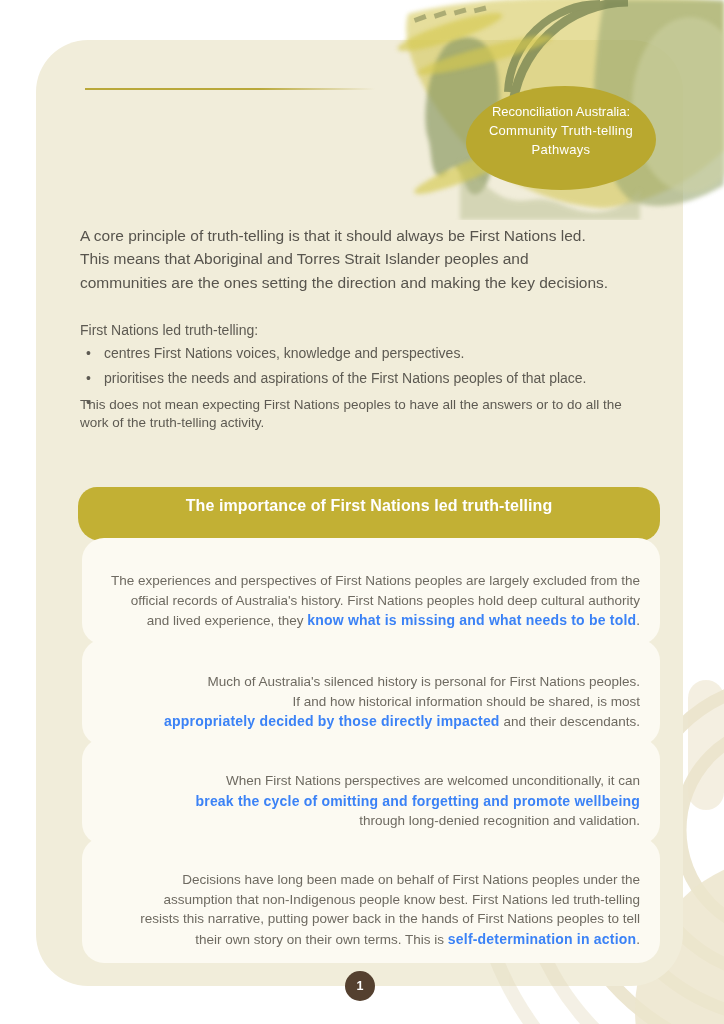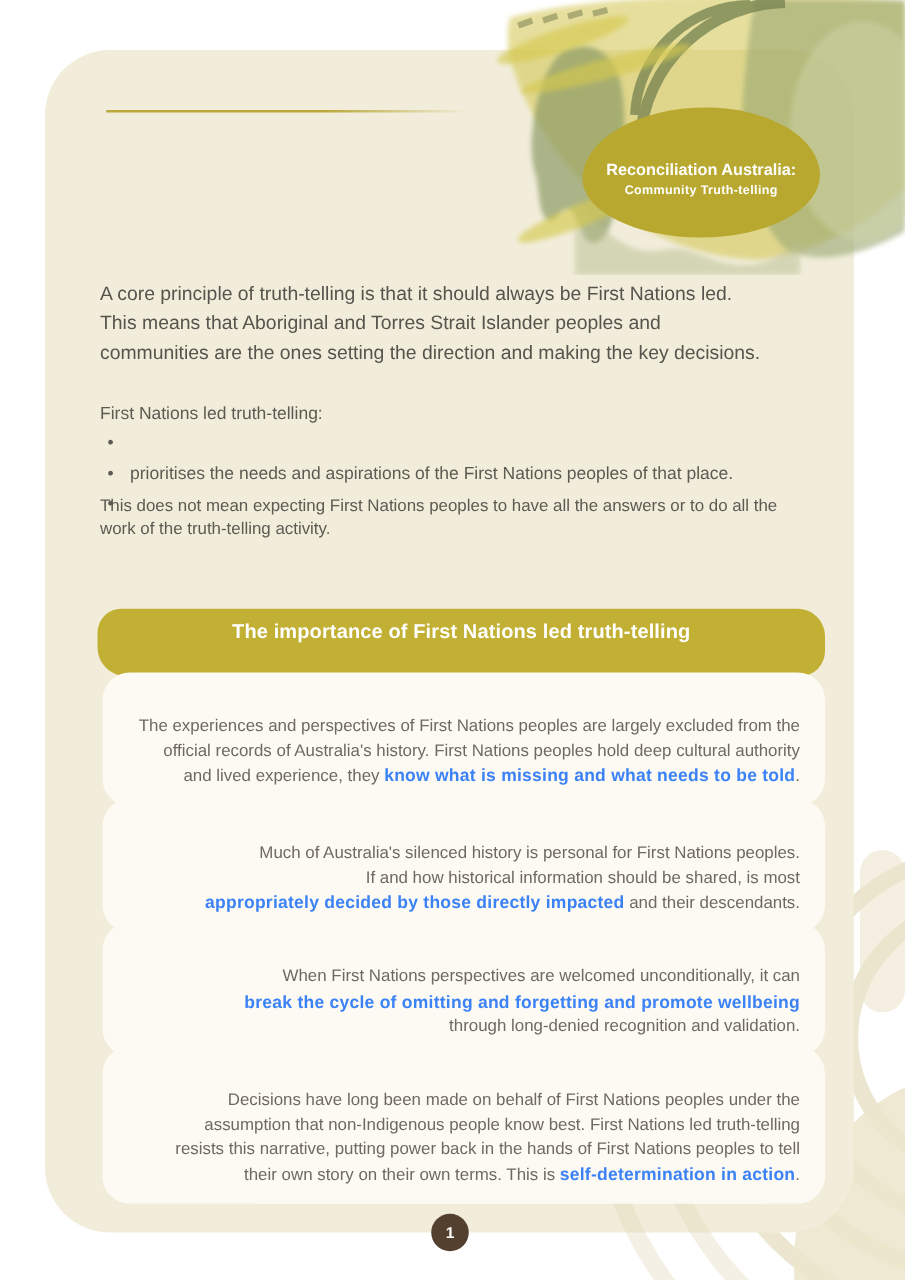--- a/index.html
+++ b/index.html
@@ -51,22 +51,22 @@
   .badge {
     left:466px; top:86px;
     width:190px; height:104px;
     background:#b9a82f;
     border-radius:52% 48% 50% 50% / 55% 52% 48% 45%;
     z-index:7;
     color:#ffffff;
     text-align:center;
     padding-top:17px;
   }
-  .badge .org { font-size:13px; font-weight:700; line-height:1.45;margin-top:24px; }
-  .badge .program { font-size:10px; font-weight:700; line-height:1.45; letter-spacing:0.3px; }
+  .badge .org { font-size:13px; font-weight:400; line-height:1.45; }
+  .badge .program { font-size:13px; font-weight:400; line-height:1.45; letter-spacing:0.3px; }
 
   .intro {
     left:80px; top:224px;
     width:575px;
     z-index:6;
     font-size:15.5px; line-height:1.5;
     color:#57544d;
     white-space:pre-line;
   }
 
@@ -194,33 +194,35 @@
     <rect x="24" y="16" width="12" height="5" transform="rotate(-20 30 18)"></rect>
     <rect x="44" y="12" width="12" height="5" transform="rotate(-18 50 14)"></rect>
     <rect x="64" y="9" width="12" height="5" transform="rotate(-16 70 11)"></rect>
     <rect x="84" y="7" width="12" height="5" transform="rotate(-14 90 9)"></rect>
   </g>
 </svg>
 
 <div class="layer badge">
   <div class="org">Reconciliation Australia:</div>
   <div class="program">Community Truth-telling</div>
+  <div class="program">Pathways</div>
 </div>
 
 <h1 class="layer title">
 </h1>
 
 <p class="layer intro">A core principle of truth-telling is that it should always be First Nations led.
 This means that Aboriginal and Torres Strait Islander peoples and
 communities are the ones setting the direction and making the key decisions.</p>
 
 <div class="layer list-lead">First Nations led truth-telling:</div>
 <div class="layer bullets">
   <div class="bullet-row">
     <span class="bullet-dot">•</span>
+    <span>centres First Nations voices, knowledge and perspectives.</span>
   </div>
   <div class="bullet-row">
     <span class="bullet-dot">•</span>
     <span>prioritises the needs and aspirations of the First Nations peoples of that place.</span>
   </div>
   <div class="bullet-row">
     <span class="bullet-dot">•</span>
   </div>
 </div>
 

